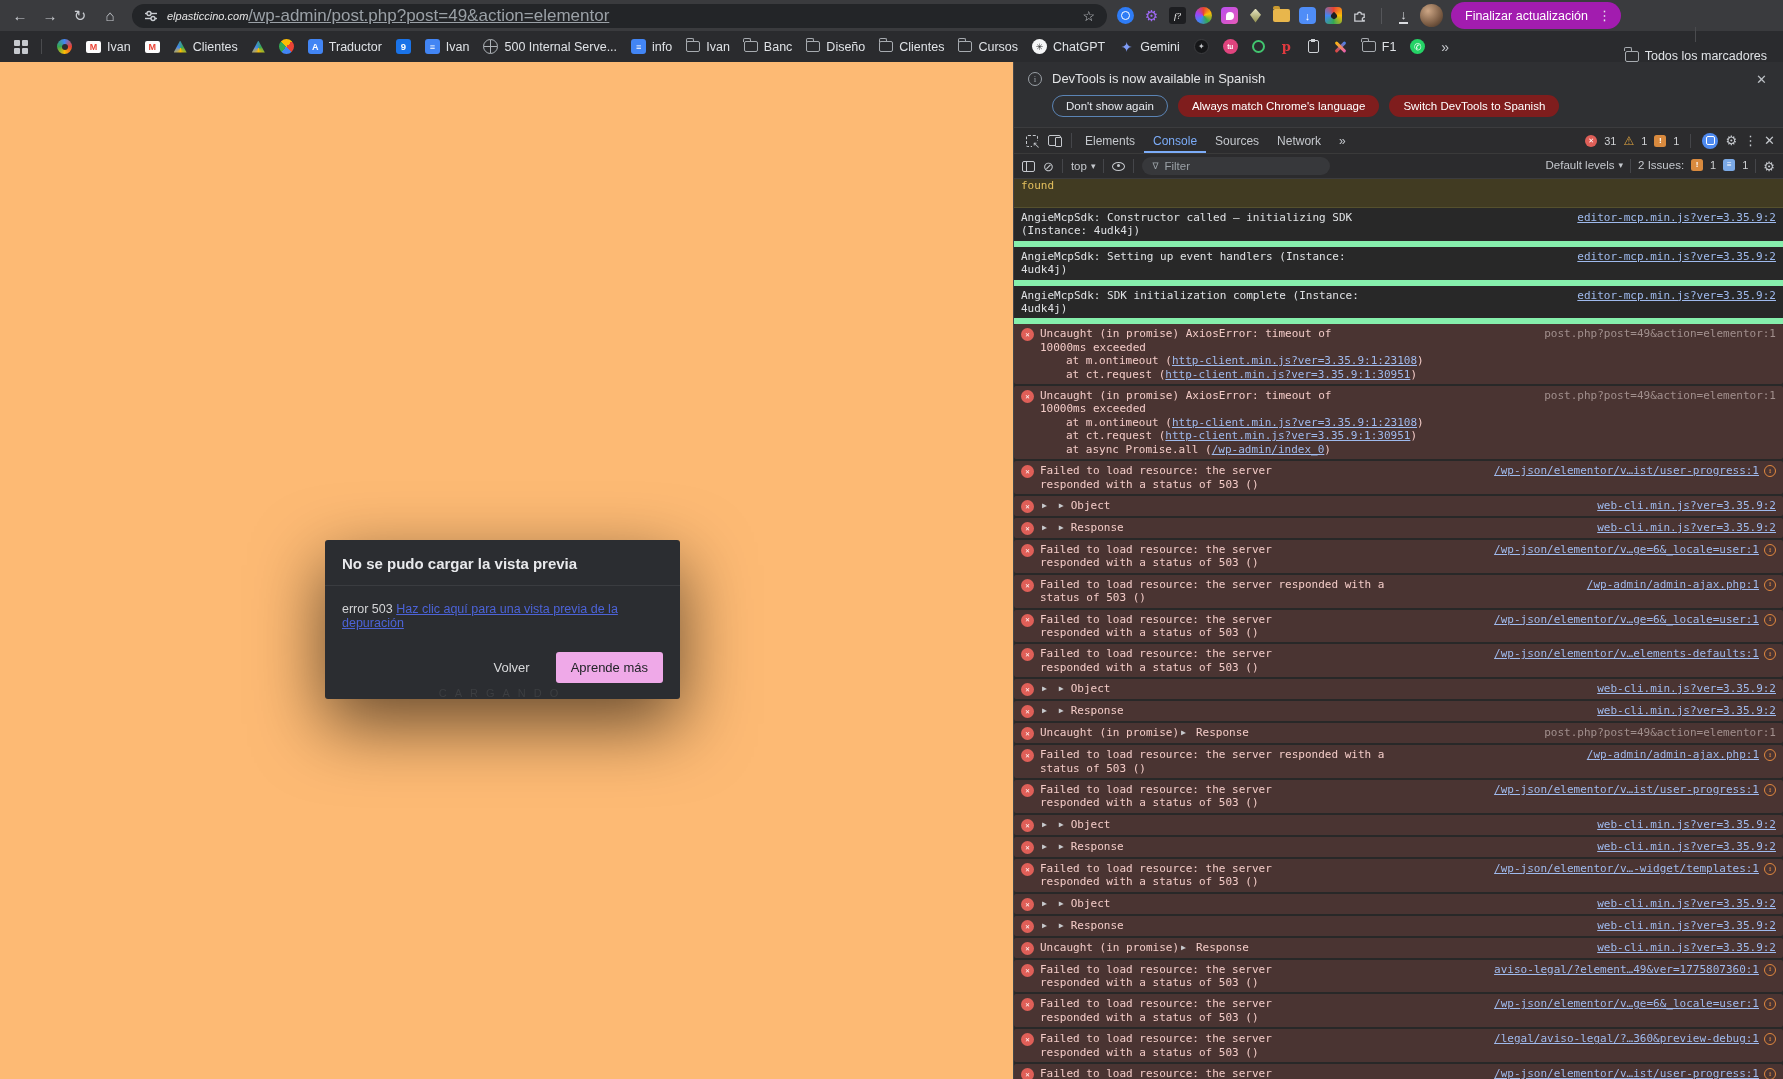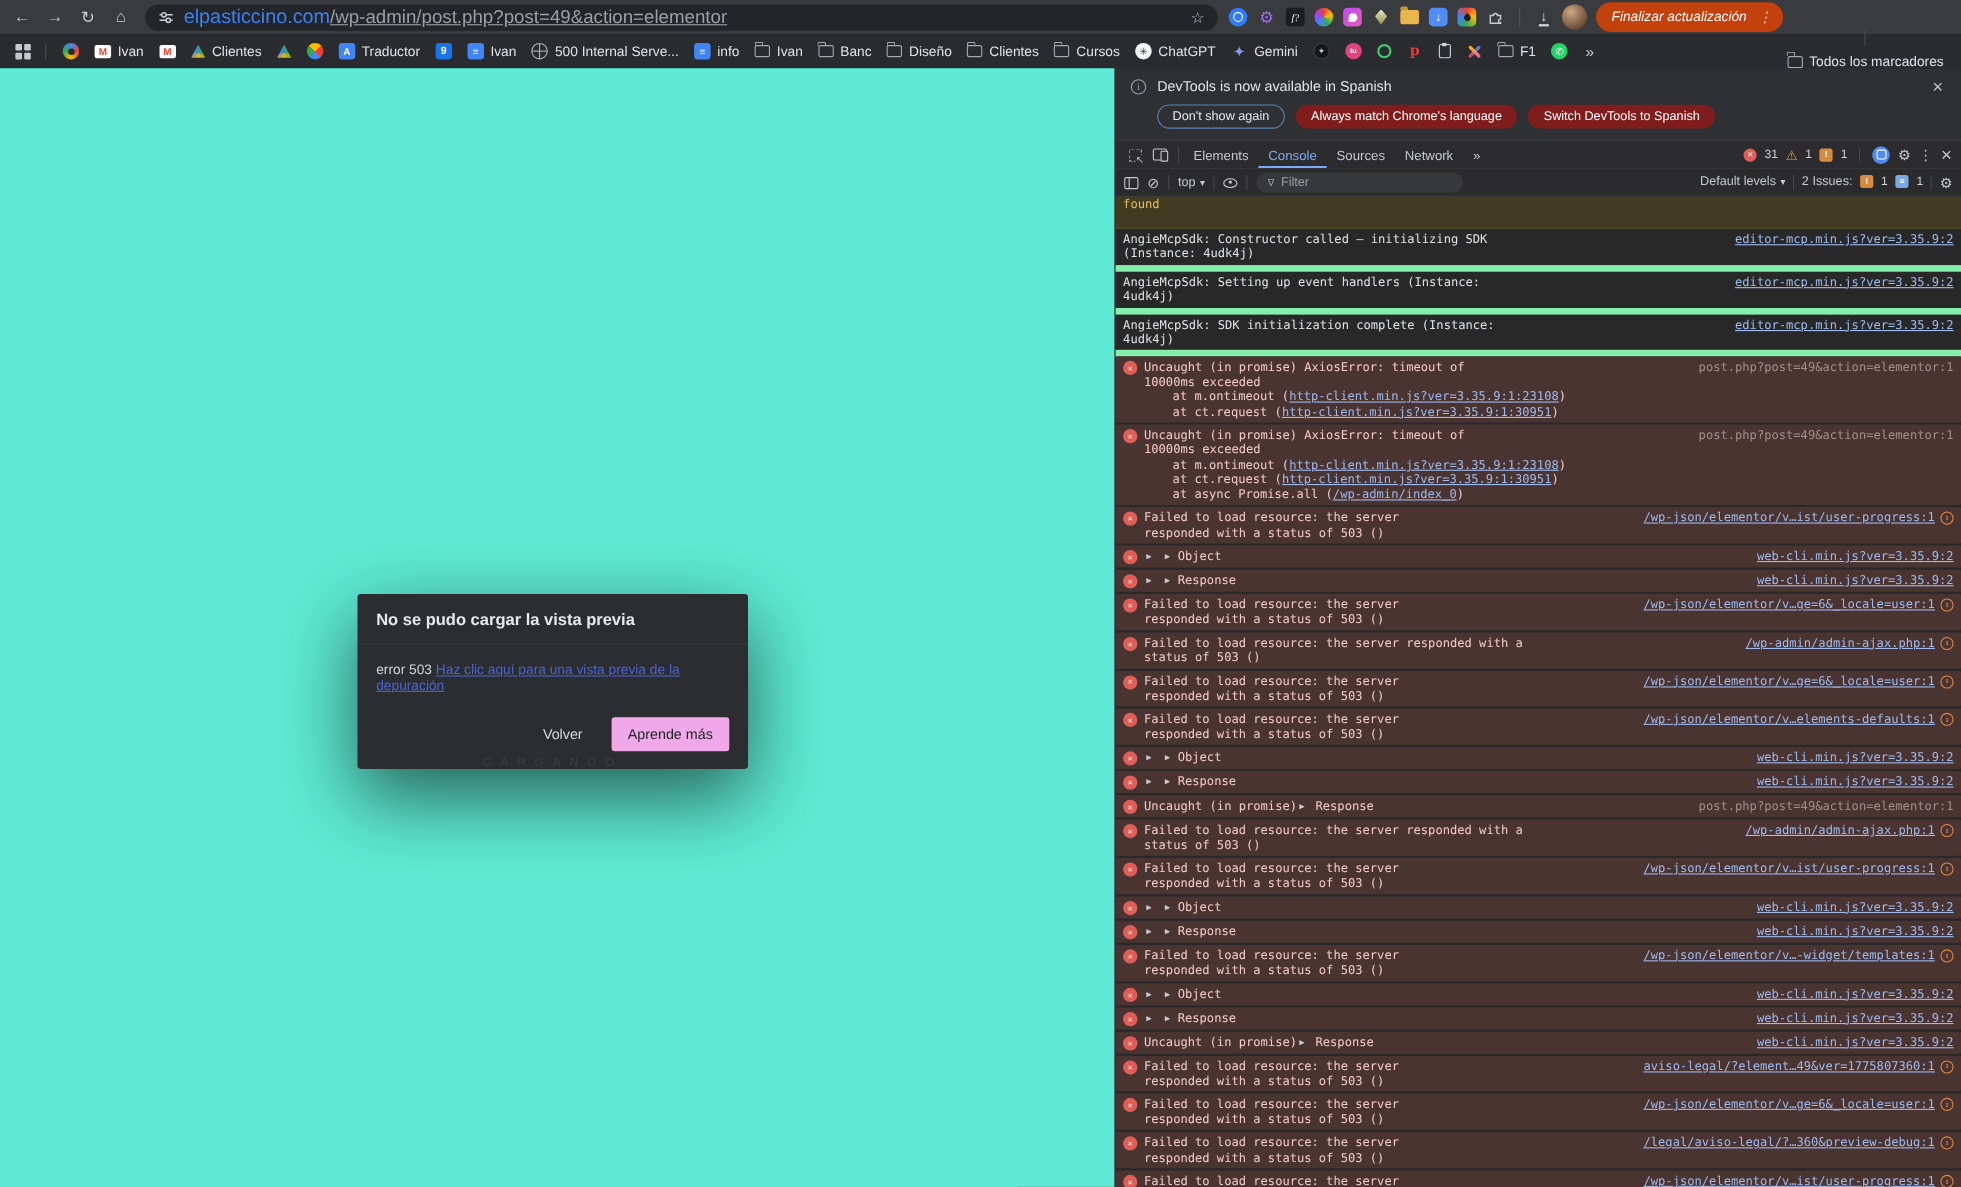--- a/index.html
+++ b/index.html
@@ -4,21 +4,21 @@
 <style>
   * { margin:0; padding:0; box-sizing:border-box; }
   html,body { background:#000; }
   body { font-family:"Liberation Sans", sans-serif; }
   .screen { position:relative; width:1783px; height:1079px; overflow:hidden; background:#080808; display:flex; flex-direction:column; }
 
   
   .topbar { height:31px; flex:0 0 31px; background:#3a3b3e; display:flex; align-items:center; padding:0 10px 0 6px; gap:2px; }
   .nav-ico { width:28px; height:26px; display:flex; align-items:center; justify-content:center; color:#c9ccd1; font-size:15px; border-radius:50%; }
   .omnibox { flex:1 1 auto; max-width:975px; height:24px; background:#232528; border-radius:13px; display:flex; align-items:center; padding:0 12px; margin:0 8px 0 6px; }
-  .omnibox .host { color:#3b82f6; font-size:18px; }
+  .omnibox .host { color:#e5e5e5; font-size:11px;font-style:italic; }
   .omnibox .path { color:#9aa0a6; font-size:17px;text-decoration:underline; }
   .omni-star { margin-left:auto; color:#c9ccd1; font-size:14px; }
   .ext-row { display:flex; align-items:center; gap:9px; }
   .ext { width:17px; height:17px; display:flex; align-items:center; justify-content:center; position:relative; flex:0 0 auto; }
   .ext-1p { border-radius:50%; background:#2e7cf6; }
   .ext-1p::after { content:""; width:7px; height:7px; border:1.6px solid #fff; border-radius:50%; }
   .ext-gear { color:#a06af8; font-size:15px; }
   .ext-fq { border-radius:3px; background:#1d1e21; color:#fff; font-size:9px; font-style:italic; font-family:"Liberation Serif",serif; }
   .ext-wheel { border-radius:50%; background:conic-gradient(#e84335,#fbbc05,#34a853,#4285f4,#a142f4,#e84335); }
   .ext-purple { border-radius:4px; background:linear-gradient(135deg,#b84df0,#e85bb7); }
@@ -26,21 +26,21 @@
   .ext-kite { width:11px; height:14px; background:linear-gradient(180deg,#e5e3c0,#8f8f4b); clip-path:polygon(50% 0,100% 45%,50% 100%,0 45%); }
   .ext-folder { background:#e8b64c; border-radius:2px; height:13px; }
   .ext-folder::before { content:""; position:absolute; top:-3px; left:0; width:7px; height:3px; background:#c9992f; border-radius:2px 2px 0 0; }
   .ext-bluedl { border-radius:4px; background:#4f8df7; color:#fff; font-size:11px; font-weight:bold; }
   .ext-picker { border-radius:4px; background:conic-gradient(#e84335,#fbbc05,#34a853,#4285f4,#e84335); }
   .ext-picker::after { content:""; width:6px; height:6px; background:#1d1e21; border-radius:0 50% 50% 50%; transform:rotate(45deg); }
   .ext-puzzle { color:#c9ccd1; }
   .tb-sep { width:1px; height:16px; background:#55565a; margin:0 4px; }
   .dl-ico { color:#dadce0; font-size:13px; line-height:1; border-bottom:2px solid #dadce0; padding:0 1px 1px; }
   .avatar { width:23px; height:23px; border-radius:50%; background:radial-gradient(circle at 35% 30%, #cda685, #74563f 65%, #3a2d24); margin:0 6px; flex:0 0 auto; }
-  .update-pill { display:flex; gap:10px; background:#c2410c; color:#fff; font-size:12.5px; border-radius:14px; padding:6px 10px 6px 14px; white-space:nowrap;font-style:italic; }
+  .update-pill { display:flex; align-items:center; gap:10px; background:#a21caf; color:#fff; font-size:12.5px; border-radius:14px; padding:6px 10px 6px 14px; white-space:nowrap; }
   .kebab { color:#e8eaed; font-size:13px; }
 
   
   .bookbar { height:31px; flex:0 0 31px; background:#2a2b2e; display:flex; align-items:center; padding:0 10px; gap:4px; font-size:12.5px; color:#dfe2e6; }
   .apps-grid { width:14px; height:14px; display:grid; grid-template-columns:1fr 1fr; gap:2px; margin:0 4px; }
   .apps-grid i { background:#c6c9ce; border-radius:1px; }
   .bm-sep { width:1px; height:15px; background:#4a4b4e; margin:0 5px; }
   .bm { display:flex; align-items:center; gap:6px; padding:3px 6px; border-radius:4px; white-space:nowrap; }
   .bm-ic { width:15px; height:15px; display:flex; align-items:center; justify-content:center; position:relative; flex:0 0 auto; }
   .bm-google { border-radius:50%; background:conic-gradient(#4285f4,#ea4335,#fbbc05,#34a853,#4285f4); }
@@ -67,21 +67,21 @@
   .bm-colorx { }
   .bm-colorx::before, .bm-colorx::after { content:""; position:absolute; width:3px; height:14px; border-radius:2px; }
   .bm-colorx::before { transform:rotate(45deg); background:linear-gradient(#4285f4,#ea4335); }
   .bm-colorx::after { transform:rotate(-45deg); background:linear-gradient(#fbbc04,#e85bb7); }
   .bm-whatsapp { background:#25d366; border-radius:50%; color:#fff; font-size:9px; }
   .bm-chevrons { color:#c6c9ce; font-size:14px; padding:0 6px; }
   .bookbar-right { margin-left:auto; display:flex; align-items:center; gap:4px;flex-direction:column; }
 
   
   .content { flex:1 1 auto; display:flex; min-height:0; }
-  .page-area { width:1013px; flex:0 0 1013px; position:relative; background:#5eead4; }
+  .page-area { width:1013px; flex:0 0 1013px; position:relative; background:#fdba74; }
 
   
   .modal { position:absolute; left:325px; top:478px; width:355px; background:#2b2d31; border-radius:3px; box-shadow:0 25px 70px rgba(0,0,0,.6); }
   .modal-header { padding:15px 17px 13px; border-bottom:1px solid #3a3c40; }
   .modal-title { color:#e8e9ec; font-size:15px; font-weight:bold; }
   .modal-body { padding:16px 17px 8px; font-size:12.5px; color:#d3d4d6; }
   .modal-link { color:#4c63d8; text-decoration:underline; }
   .modal-footer { display:flex; justify-content:flex-end; align-items:center; gap:26px; padding:14px 17px 16px; }
   .btn-volver { color:#d8d9db; font-size:13px; background:none; border:none; cursor:pointer; font-family:inherit; }
   .btn-aprende { background:#efa9e8; color:#222428; font-size:13px; border:none; border-radius:3px; padding:8px 15px; cursor:pointer; font-family:inherit; }

